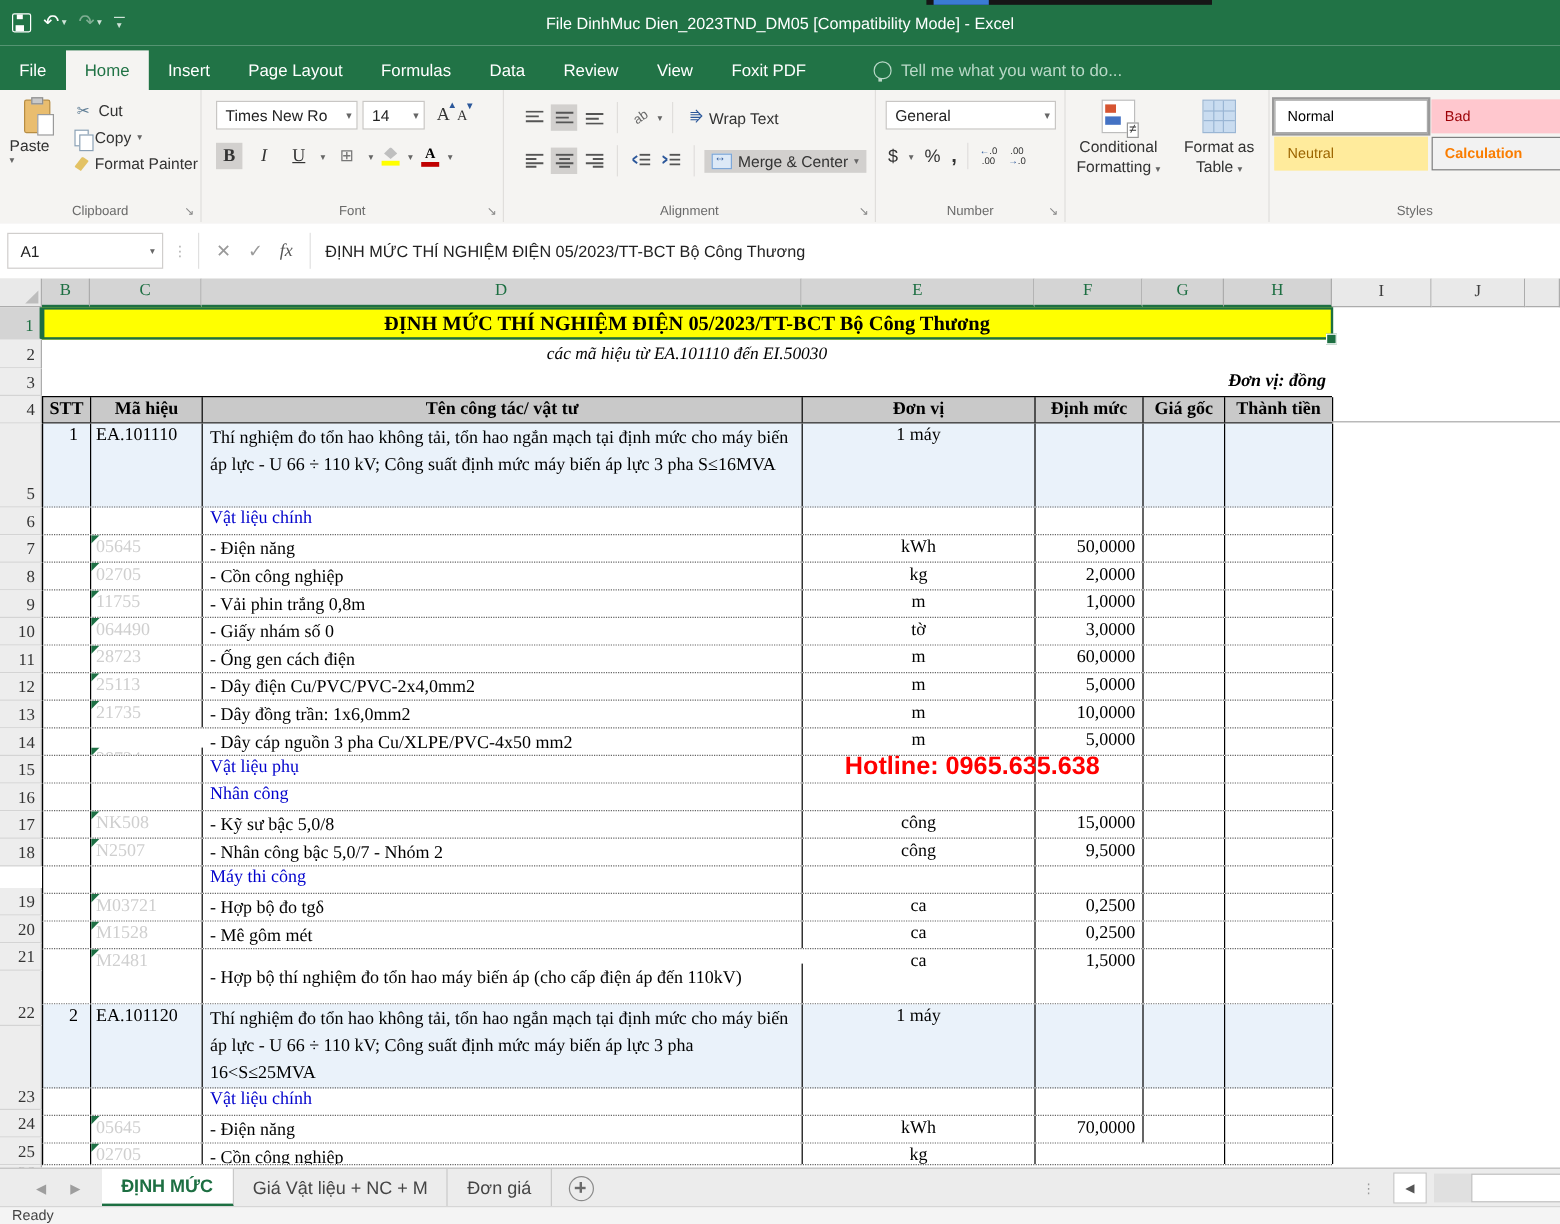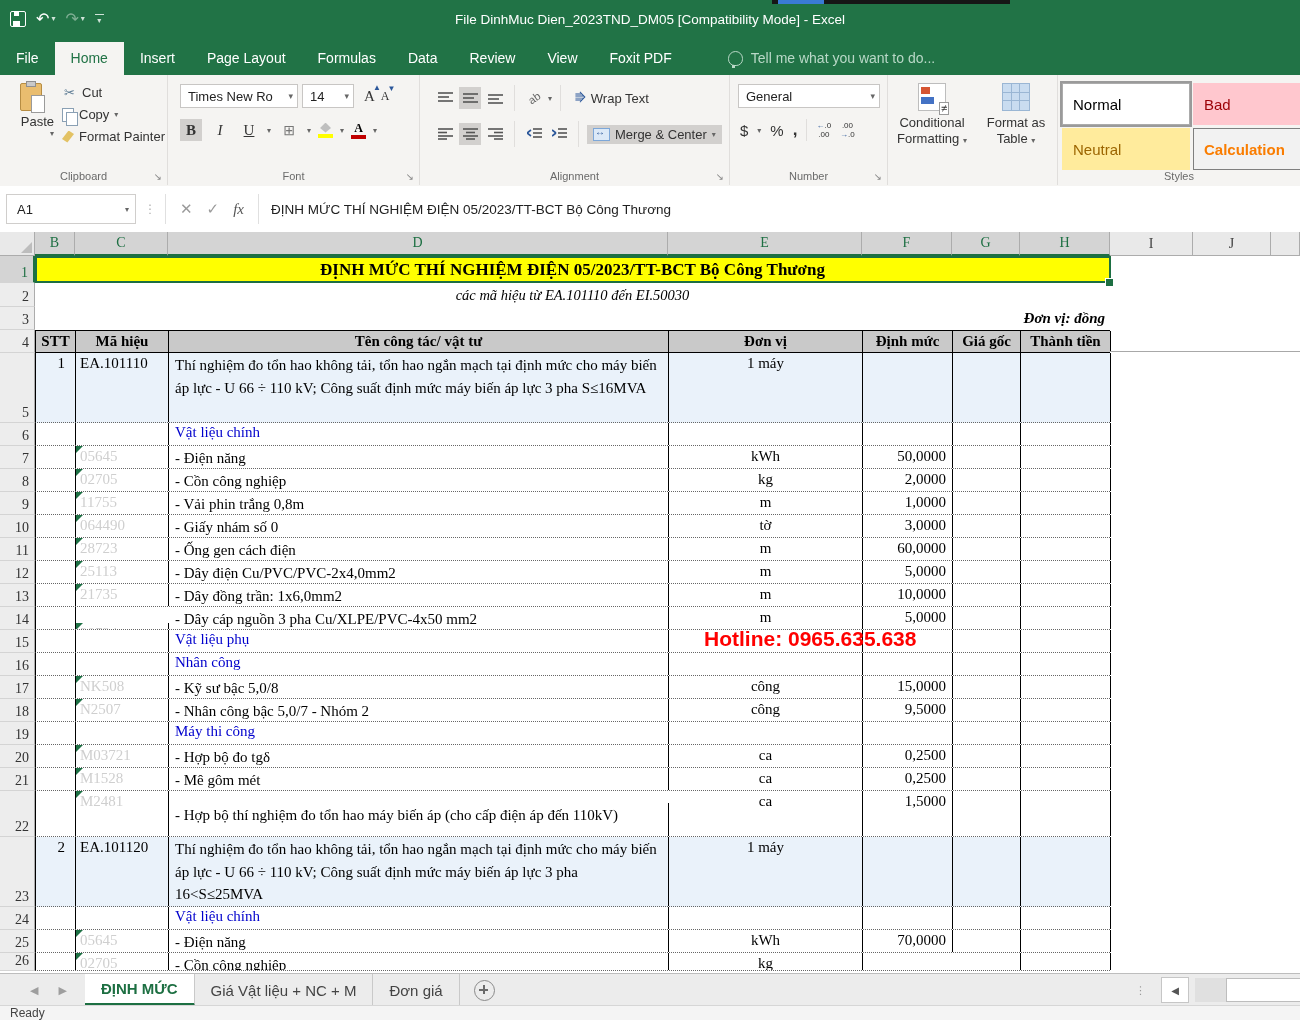--- a/index.html
+++ b/index.html
@@ -34,21 +34,21 @@
   
   .ribbon{position:absolute;left:0;top:75px;width:1300px;height:111px;background:#f5f4f2;border-bottom:1px solid #d2d0ce;}
   .rgroup{position:absolute;top:0;height:110px;border-right:1px solid #e0dedc;box-sizing:border-box;}
   .glabel{position:absolute;bottom:3px;left:0;width:100%;display:flex;align-items:center;justify-content:center;
           font-size:11px;color:#6a6a6a;gap:4px;}
   .launch{font-size:10px;color:#8a8a8a;position:absolute;right:5px;bottom:0;}
   .gl-center{width:100%;text-align:center;}
 
   
   .g-clip{left:0;width:168px;}
-  .paste-block{position:absolute;left:8px;top:8px;width:46px;text-align:right;font-size:13px;color:#333;}
+  .paste-block{position:absolute;left:8px;top:8px;width:46px;text-align:left;font-size:13px;color:#333;}
   .paste-icon{width:20px;height:26px;background:#e9bd6f;border:1px solid #b78d43;border-radius:2px;margin:0 auto 3px;position:relative;}
   .paste-icon::before{content:"";position:absolute;left:5px;top:-3px;width:8px;height:4px;background:#c9c9c9;border:1px solid #8f8f8f;}
   .paste-icon::after{content:"";position:absolute;right:-4px;bottom:-3px;width:12px;height:16px;background:#fff;border:1px solid #9a9a9a;}
   .clip-col{position:absolute;left:62px;top:10px;display:flex;flex-direction:column;gap:7px;}
   .sbtn{display:flex;align-items:center;gap:5px;font-size:13px;color:#333;white-space:nowrap;}
   .sbtn .ic{width:15px;text-align:center;color:#5f7d95;font-size:13px;}
   .copy-ic{width:10px;height:12px;border:1px solid #8aa0b4;background:#fff;position:relative;display:inline-block;}
   .copy-ic::after{content:"";position:absolute;left:3px;top:3px;width:10px;height:12px;border:1px solid #8aa0b4;background:#fff;}
   .fp-ic{width:12px;height:12px;background:#e3c264;clip-path:polygon(0 70%,55% 0,100% 30%,45% 100%);display:inline-block;}
   .mini-caret{font-size:8px;color:#666;}
@@ -97,21 +97,21 @@
   .cf-ic .r2{position:absolute;left:2px;top:13px;width:13px;height:7px;background:#4472c4;}
   .cf-ic .neq{position:absolute;right:-4px;bottom:-5px;background:#fff;border:1px solid #9a9a9a;font-size:11px;line-height:11px;padding:0 1px;}
   .fat-ic{width:26px;height:26px;margin:0 auto 4px;background:
       linear-gradient(#c9dcf0,#c9dcf0);border:1px solid #9ab6d4;position:relative;}
   .fat-ic::before{content:"";position:absolute;left:0;top:8px;width:100%;height:1px;background:#9ab6d4;box-shadow:0 8px 0 #9ab6d4;}
   .fat-ic::after{content:"";position:absolute;left:8px;top:0;width:1px;height:100%;background:#9ab6d4;box-shadow:8px 0 0 #9ab6d4;}
 
   
   .g-styles{left:1058px;width:242px;border-right:none;}
   .stylegrid{position:absolute;left:4px;top:8px;display:grid;grid-template-columns:128px 128px;gap:3px;}
-  .styleitem{height:42px;display:flex;align-items:center;padding-left:10px;font-size:15px;box-sizing:border-box;border:1px solid transparent;}
+  .styleitem{height:28px;display:flex;align-items:center;padding-left:10px;font-size:12px;box-sizing:border-box;border:1px solid transparent;}
 
   
   .formulabar{position:absolute;left:0;top:186px;width:1300px;height:46px;background:#fff;border-bottom:1px solid #c9c7c5;
               display:flex;align-items:center;}
   .namebox{width:130px;height:30px;margin-left:6px;border:1px solid #d0cecc;display:flex;align-items:center;
            font-size:13px;color:#222;padding-left:10px;box-sizing:border-box;justify-content:space-between;}
   .namebox .mini-caret{margin-right:6px;color:#666;}
   .fb-dots{color:#b0b0b0;font-size:12px;margin:0 8px;letter-spacing:1px;}
   .fb-btns{display:flex;align-items:center;gap:14px;border-left:1px solid #e0e0e0;border-right:1px solid #e0e0e0;
            padding:0 14px;height:30px;color:#9a9a9a;font-size:15px;}
@@ -477,21 +477,21 @@
         <div class="rh" style="height: 23px;">9</div>
         <div class="rh" style="height: 23px;">10</div>
         <div class="rh" style="height: 23px;">11</div>
         <div class="rh" style="height: 23px;">12</div>
         <div class="rh" style="height: 23px;">13</div>
         <div class="rh" style="height: 23px;">14</div>
         <div class="rh" style="height: 23px;">15</div>
         <div class="rh" style="height: 23px;">16</div>
         <div class="rh" style="height: 23px;">17</div>
         <div class="rh" style="height: 23px;">18</div>
-        <div class="rh" style="height: 23px;">19</div>
+        <div class="rh" style="height: 23px; margin-top: 18px;">19</div>
         <div class="rh" style="height: 23px;">20</div>
         <div class="rh" style="height: 23px;">21</div>
         <div class="rh" style="height: 46px;">22</div>
         <div class="rh" style="height: 70px;">23</div>
         <div class="rh" style="height: 23px;">24</div>
         <div class="rh" style="height: 23px;">25</div>
         <div class="rh" style="height: 18px;">26</div>
       </div>
     <div class="sheettable" style="position:absolute;">
       <div class="sel-border"></div>

